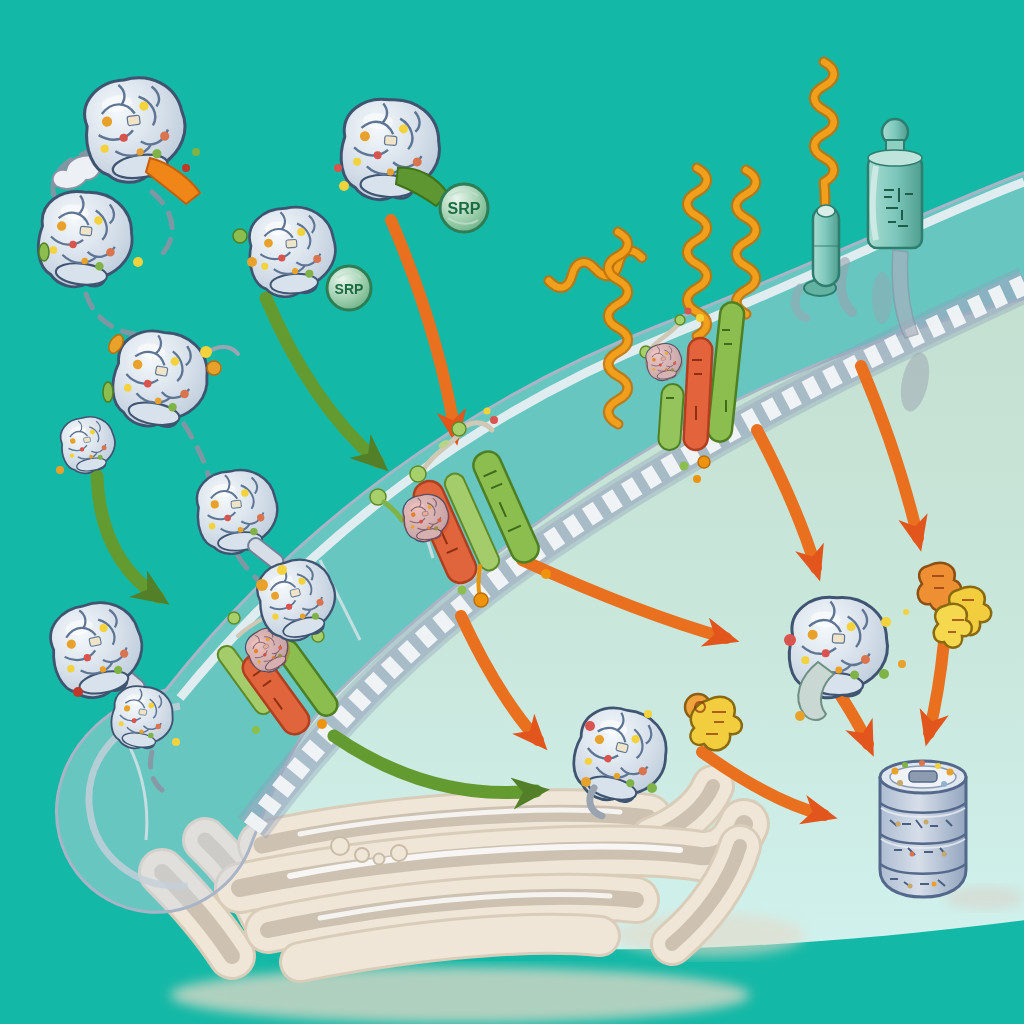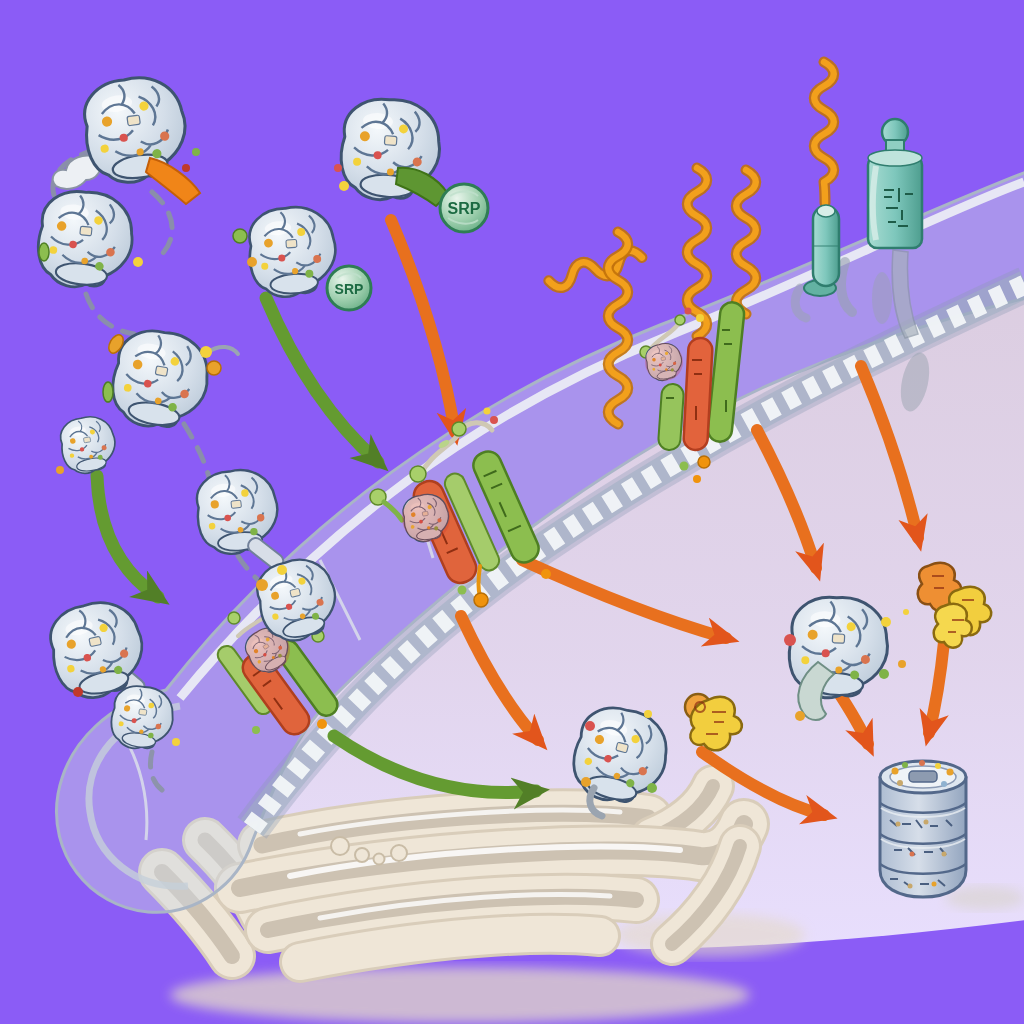--- a/index.html
+++ b/index.html
@@ -1,16 +1,16 @@
 <!DOCTYPE html>
 <html><head>
 <meta charset="utf-8">
 <style>
   html,body{margin:0;padding:0;background:#ffffff;}
-  .stage{width:1024px;height:1024px;position:relative;overflow:hidden;background:#8b5cf6;
+  .stage{width:1024px;height:1024px;position:relative;overflow:hidden;background:#14b8a6;
          font-family:"Liberation Sans", sans-serif;}
   svg{display:block}
   .sqOut{fill:none;stroke:#C2720A;stroke-width:11;stroke-linecap:round;stroke-linejoin:round;opacity:.9}
   .sqIn{fill:none;stroke:#F2A01C;stroke-width:6.5;stroke-linecap:round;stroke-linejoin:round}
   .mrna{fill:none;stroke:#8A93A3;stroke-width:5;stroke-dasharray:15 12;stroke-linecap:round;opacity:.9}
   .garrow{fill:none;stroke:#649B31;stroke-width:13;stroke-linecap:round}
   .oarrow{fill:none;stroke:#E8701E;stroke-width:12;stroke-linecap:round}
   .srp-text{font-family:"Liberation Sans",sans-serif;font-weight:bold;fill:#1C6A42;text-anchor:middle}
   .glyphG{stroke:#1E5C48;stroke-width:2;fill:none}
   .glyphP{stroke:#4A5F80;stroke-width:2;fill:none}

